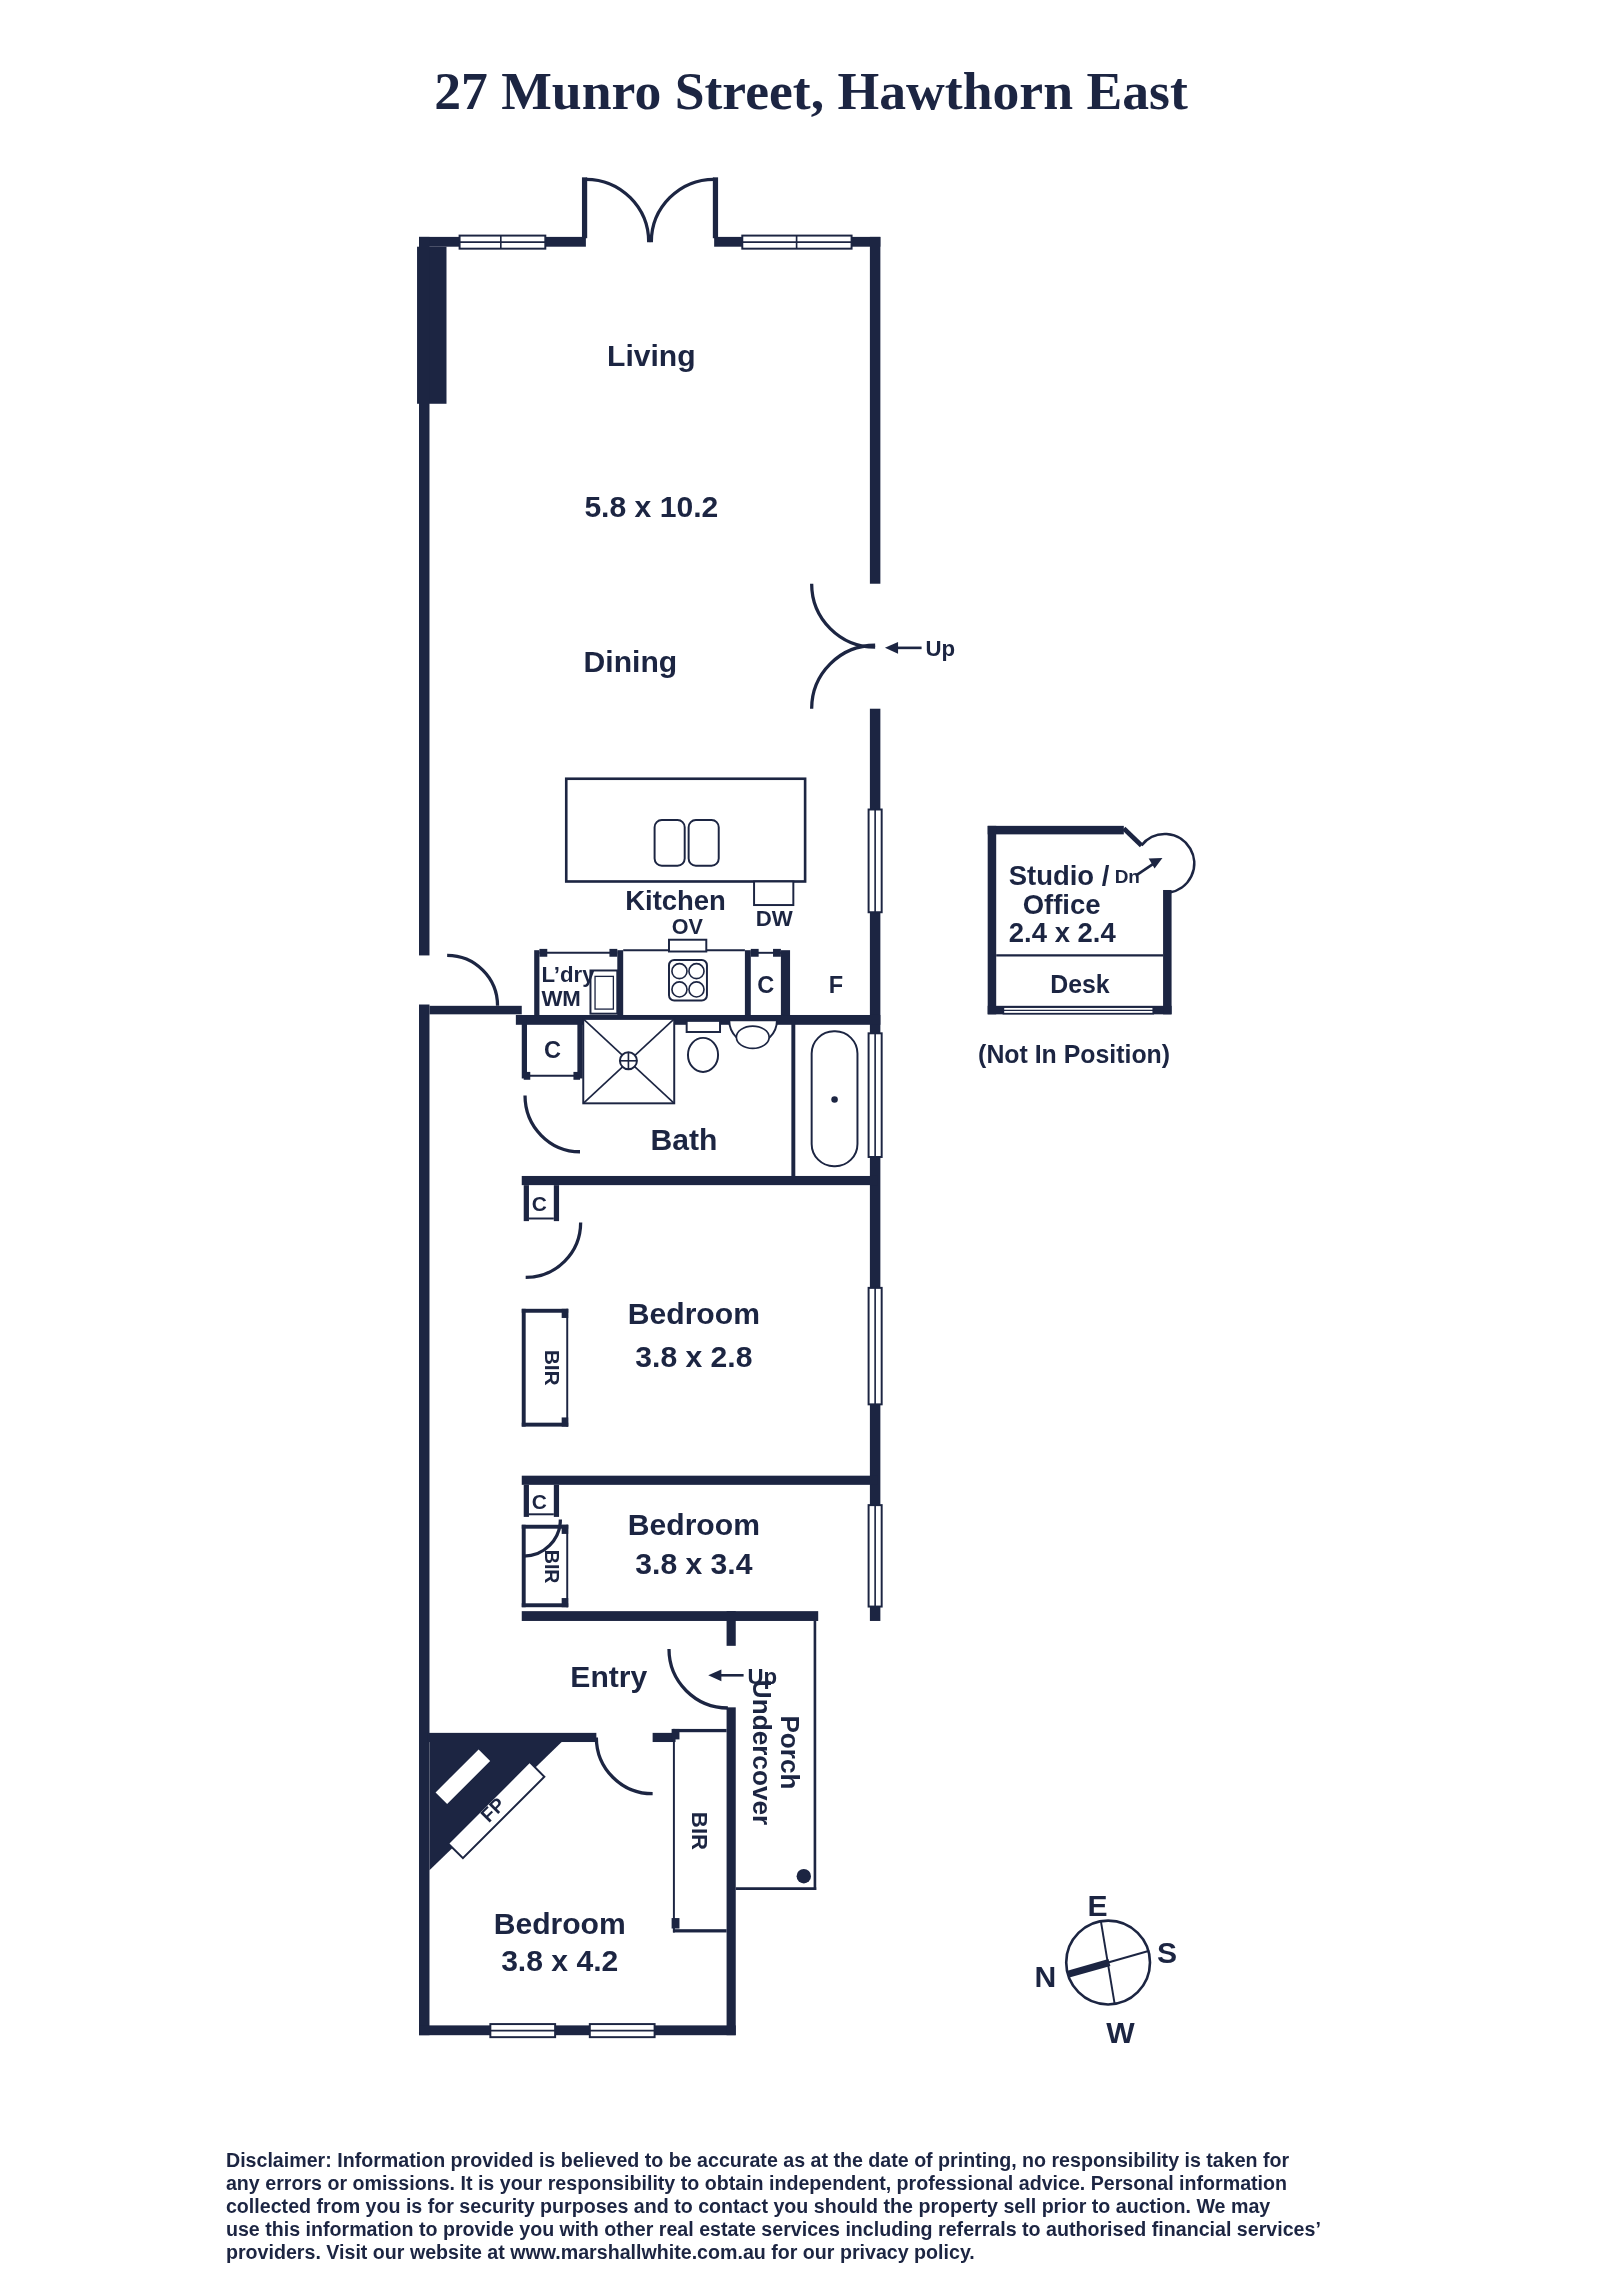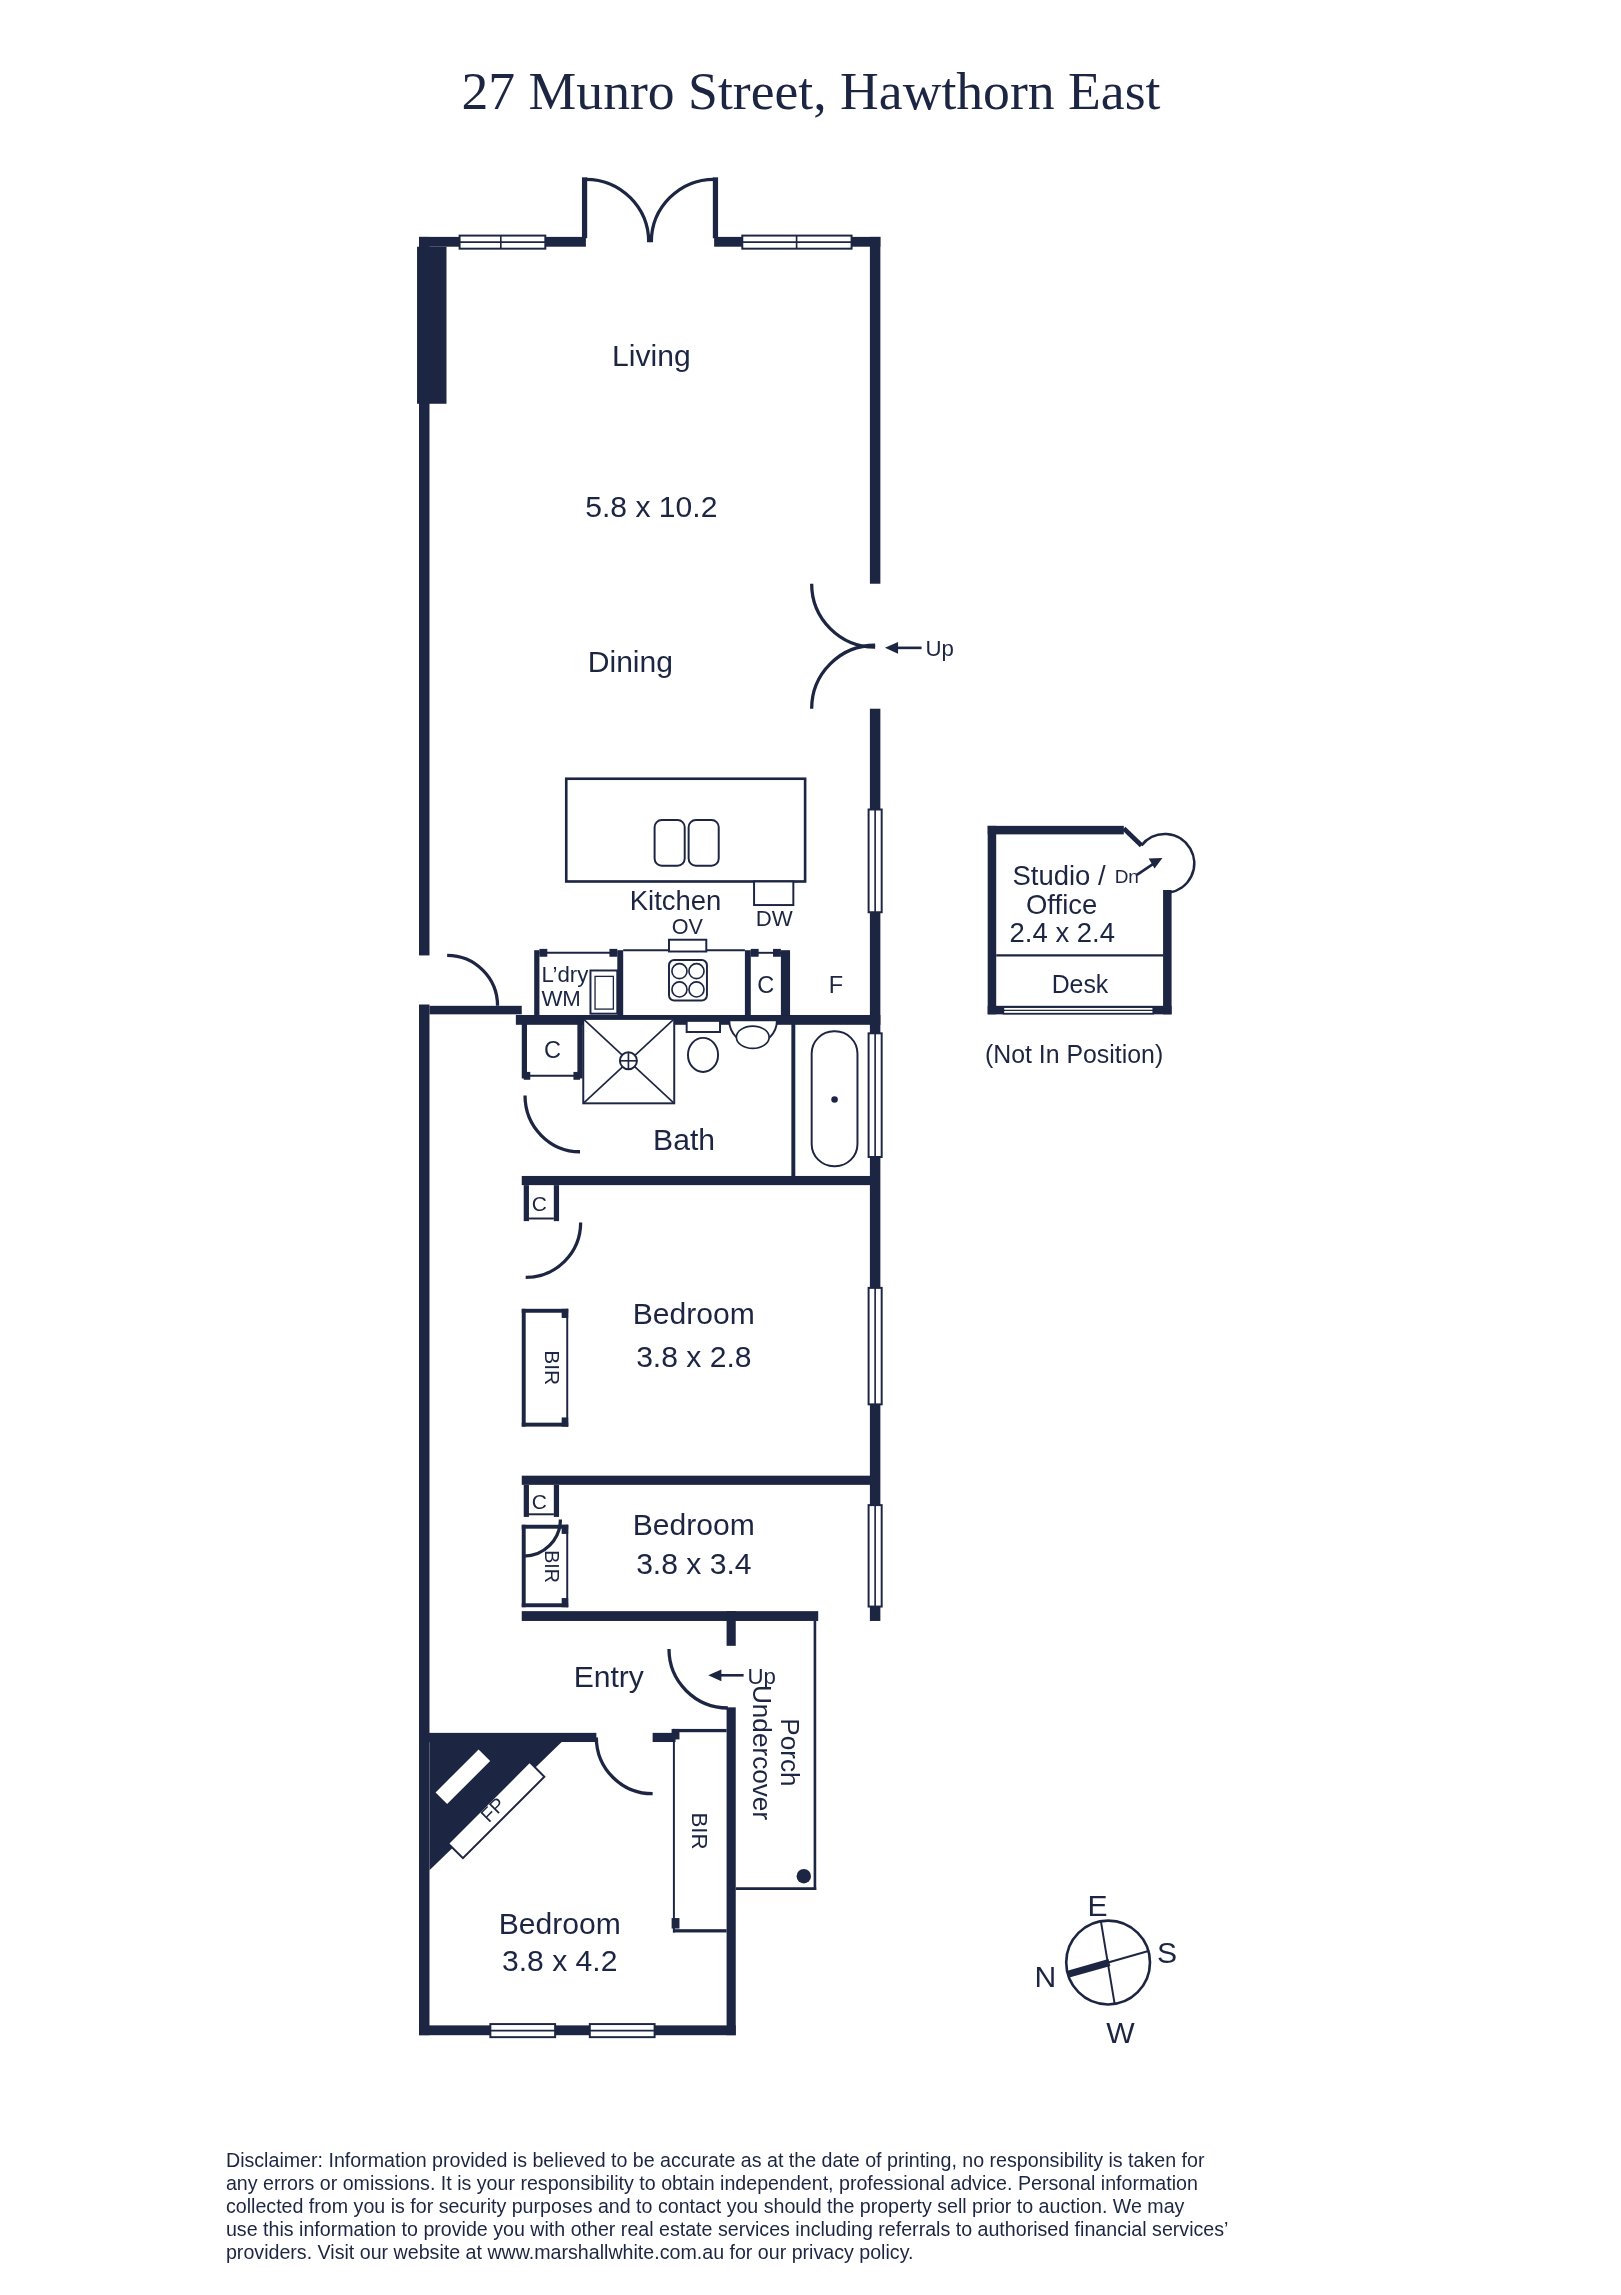--- a/index.html
+++ b/index.html
@@ -1,17 +1,17 @@
 <!DOCTYPE html>
 <html style="--ink: #1c2542; --paper: #ffffff;font-size:10.5px"><head>
 <meta charset="utf-8">
 <style>
   :root { --ink: #1c2542; --paper: #ffffff; }
   html,body { margin:0; padding:0; background:var(--paper); }
-  .page { position:relative; width:1437px; height:2295px; background:var(--paper); overflow:hidden; }
+  .page { position:relative; width:1437px; height:2295px; background:var(--paper); overflow:hidden;font-weight:bold; }
   svg text { font-family:"Liberation Sans", sans-serif; fill:var(--ink); }
   svg text.title { font-family:"Liberation Serif", serif; }
   .w { fill:var(--ink); }
   .ln { stroke:var(--ink); fill:none; }
   .wh { fill:#ffffff; }
 </style>
 </head>
 <body>
 
 <div class="page">

